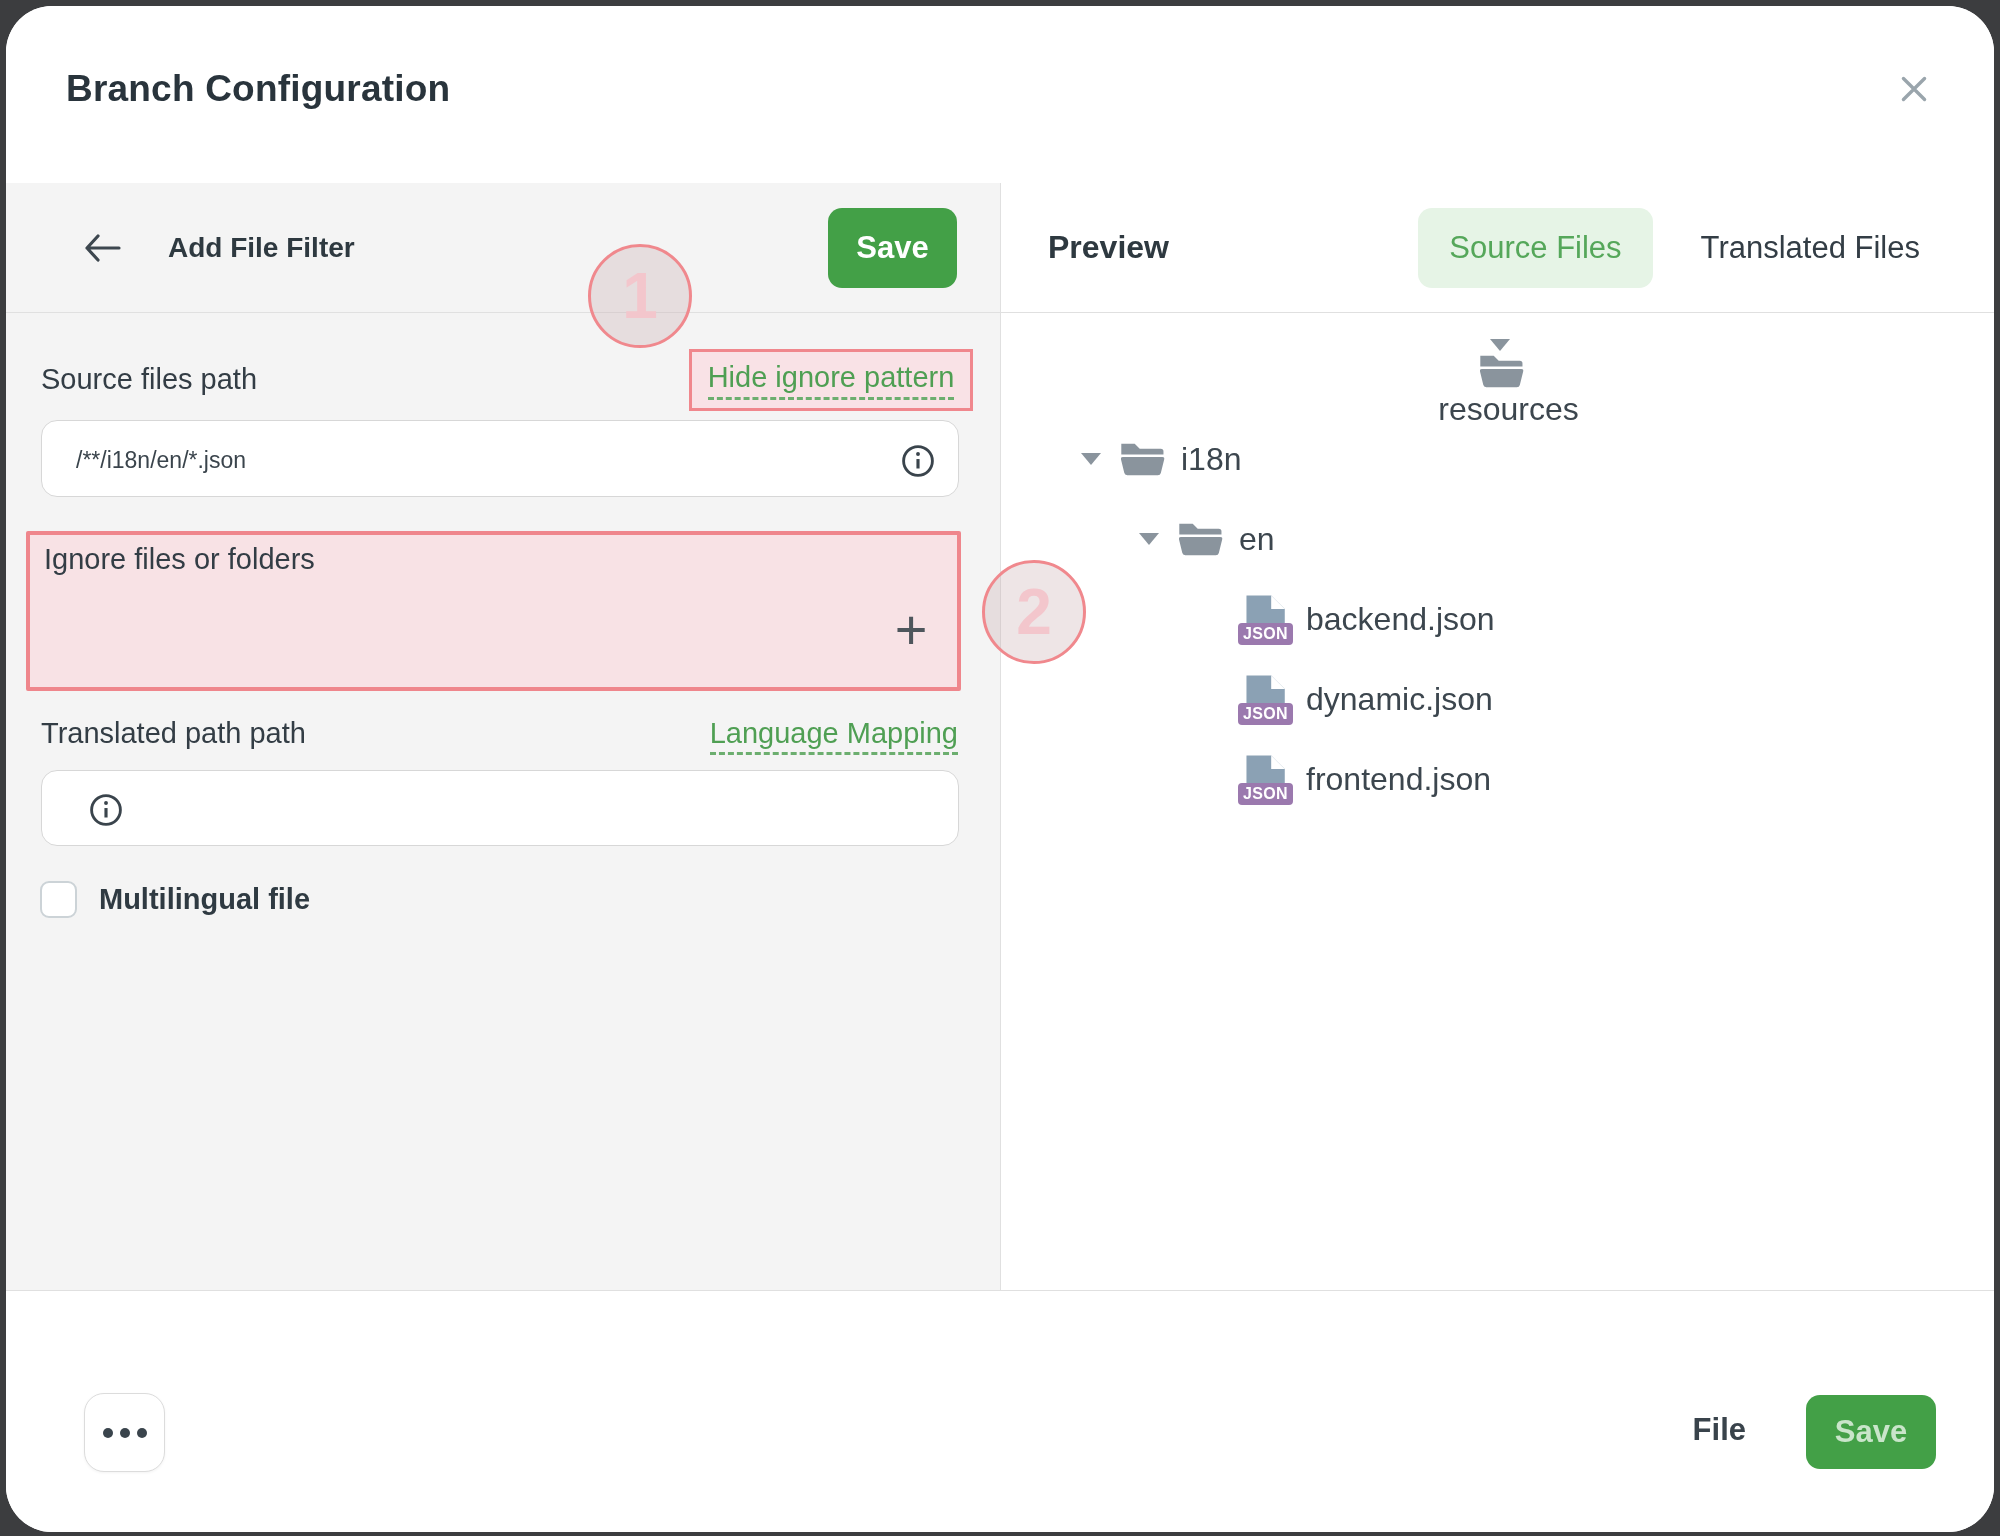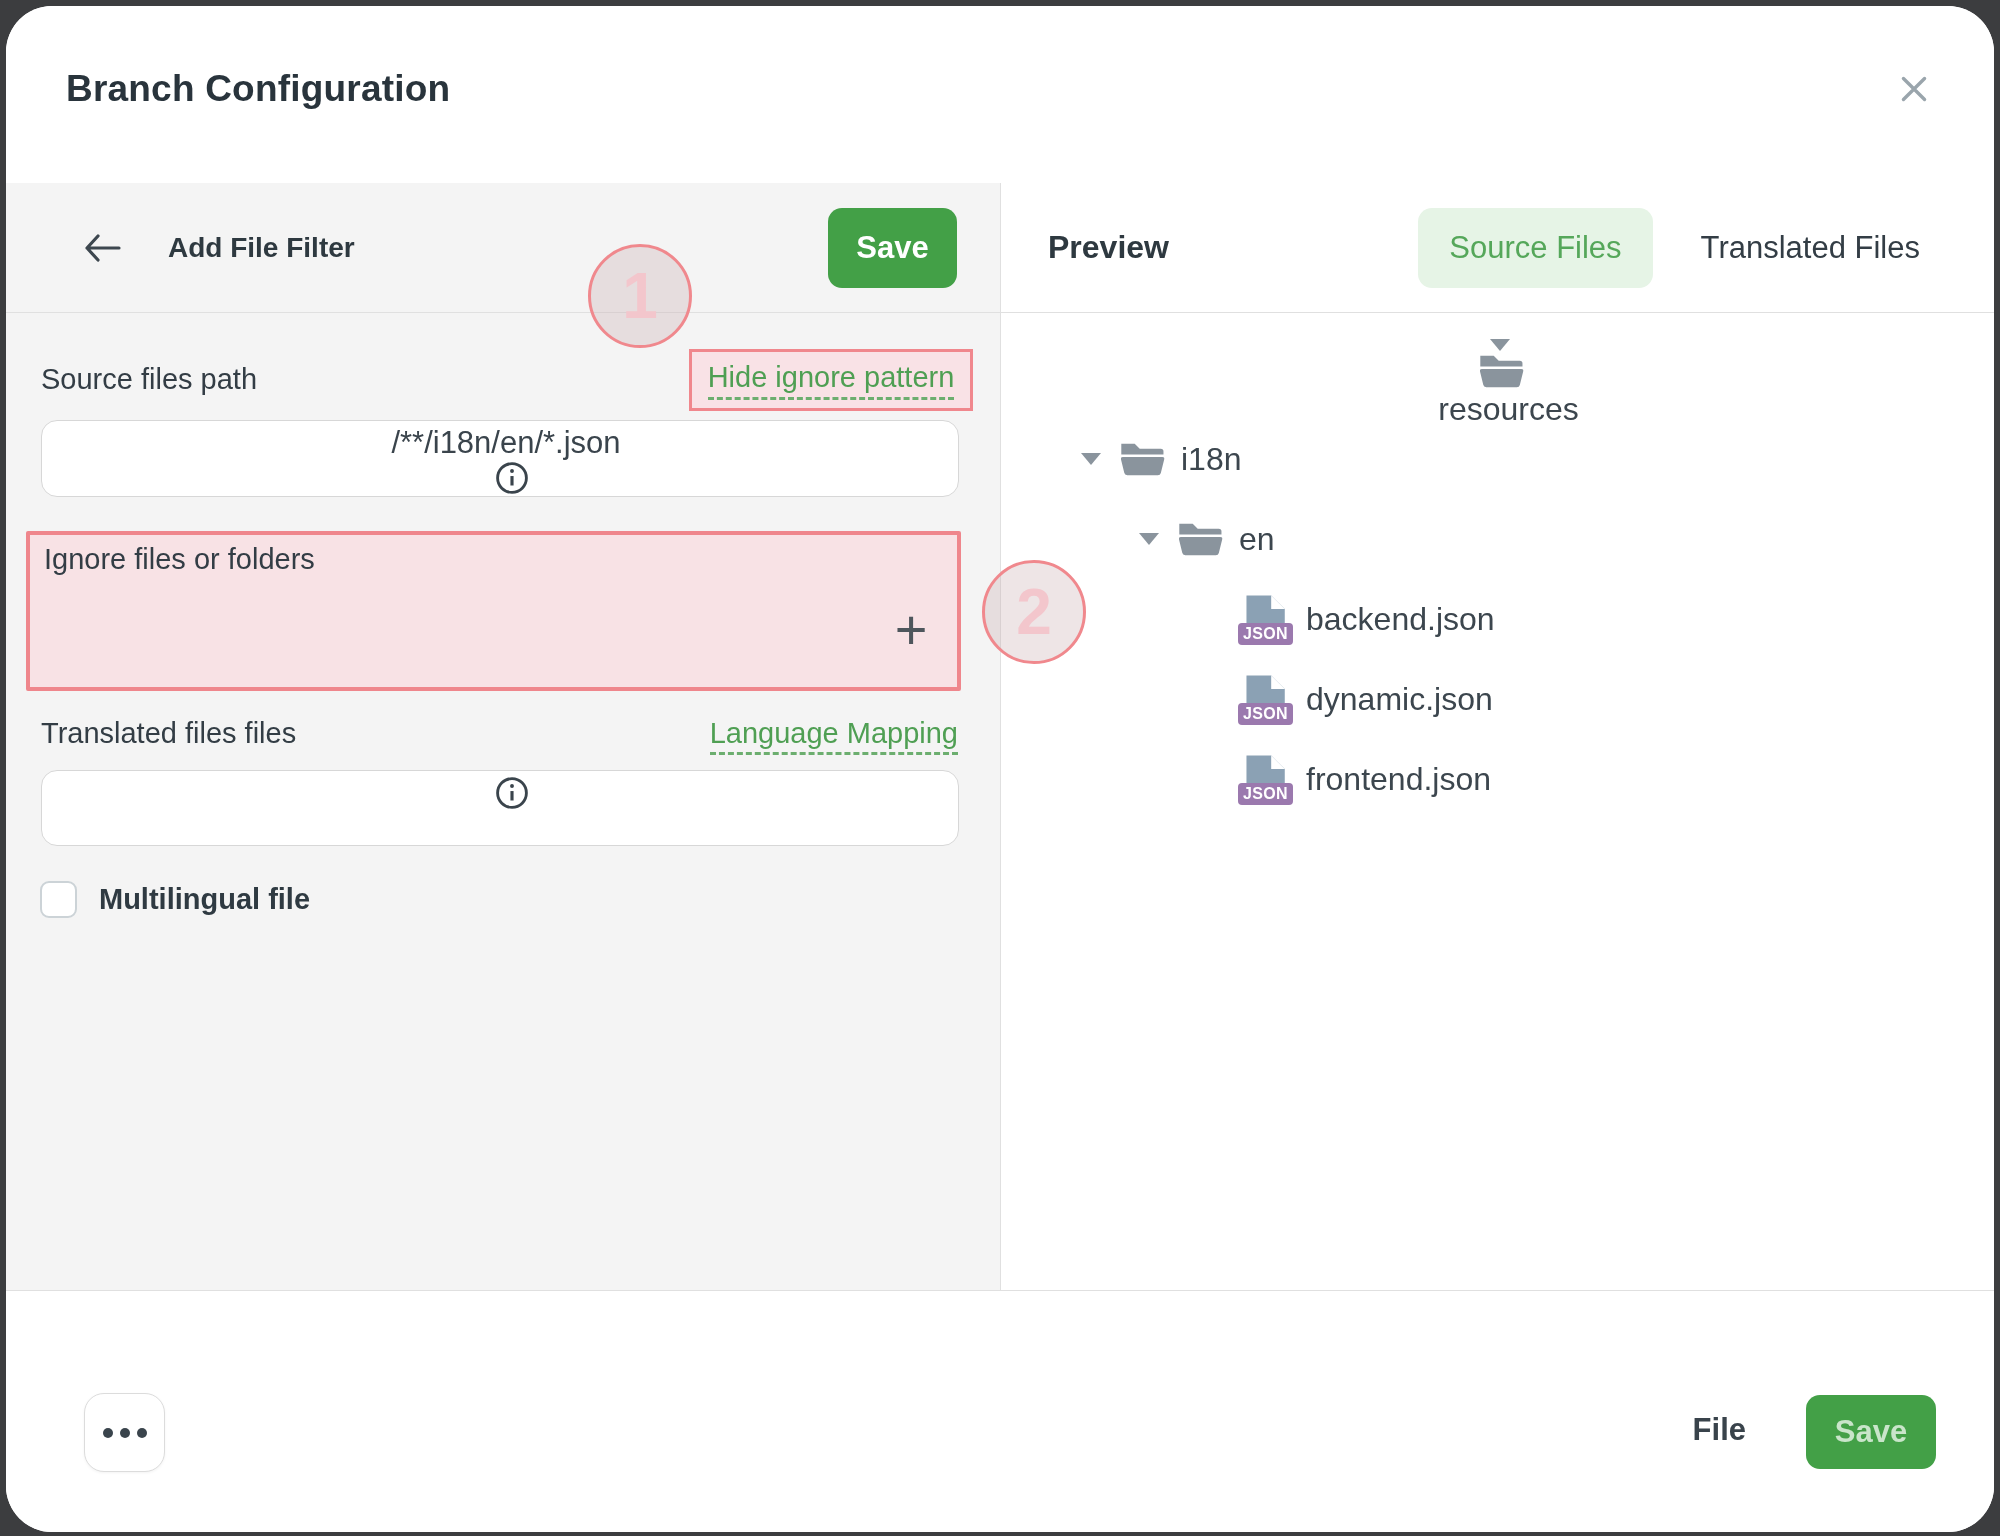--- a/index.html
+++ b/index.html
@@ -49,21 +49,21 @@
     background:#f9e2e6; border:3px solid #f0878d;
     display:flex; align-items:center; justify-content:center;
   }
   .green-link {
     font-size:29px; color:#4f9f53; text-decoration:none; cursor:pointer;
     border-bottom:3px dashed #6cae6f; padding-bottom:3px; white-space:nowrap;
   }
   .text-input {
     position:absolute; background:#fff; border:1px solid #d7d7d7; border-radius:16px;
     display:flex; align-items:center; padding:4px 22px 0 34px;
-    font-size:31px; color:#3a444c;flex-direction:column;
+    font-size:23px; color:#3a444c;
   }
   .src-input { left:35px; top:107px; width:918px; height:77px; }
   .input-value { flex:1; white-space:nowrap; overflow:hidden; }
   .info-icon { display:flex; margin-left:12px; flex:none; }
   .ignore-box {
     position:absolute; left:20px; top:218px; width:935px; height:160px;
     background:#f8e2e5; border:4px solid #ef868c; border-radius:2px;
   }
   .ignore-label { position:absolute; left:14px; top:8px; }
   .ignore-input {
@@ -183,21 +183,21 @@
                 <circle cx="12" cy="7.3" r="1.3" fill="#3a444c"></circle>
               </svg>
           </span>
         </div>
 
         <div class="ignore-box">
           <span class="field-label ignore-label">Ignore files or folders</span>
           <button class="plus-btn">+</button>
         </div>
 
-        <span class="field-label trans-label">Translated files files</span>
+        <span class="field-label trans-label">Translated path path</span>
         <span class="lang-link-wrap">
           <a class="green-link">Language Mapping</a>
         </span>
 
         <div class="text-input trans-input">
           <span class="info-icon">
             <svg width="36" height="36" viewBox="0 0 24 24">
                 <circle cx="12" cy="12" r="9.6" fill="none" stroke="#3a444c" stroke-width="1.9"></circle>
                 <line x1="12" y1="10.7" x2="12" y2="17" stroke="#3a444c" stroke-width="2.1"></line>
                 <circle cx="12" cy="7.3" r="1.3" fill="#3a444c"></circle>

